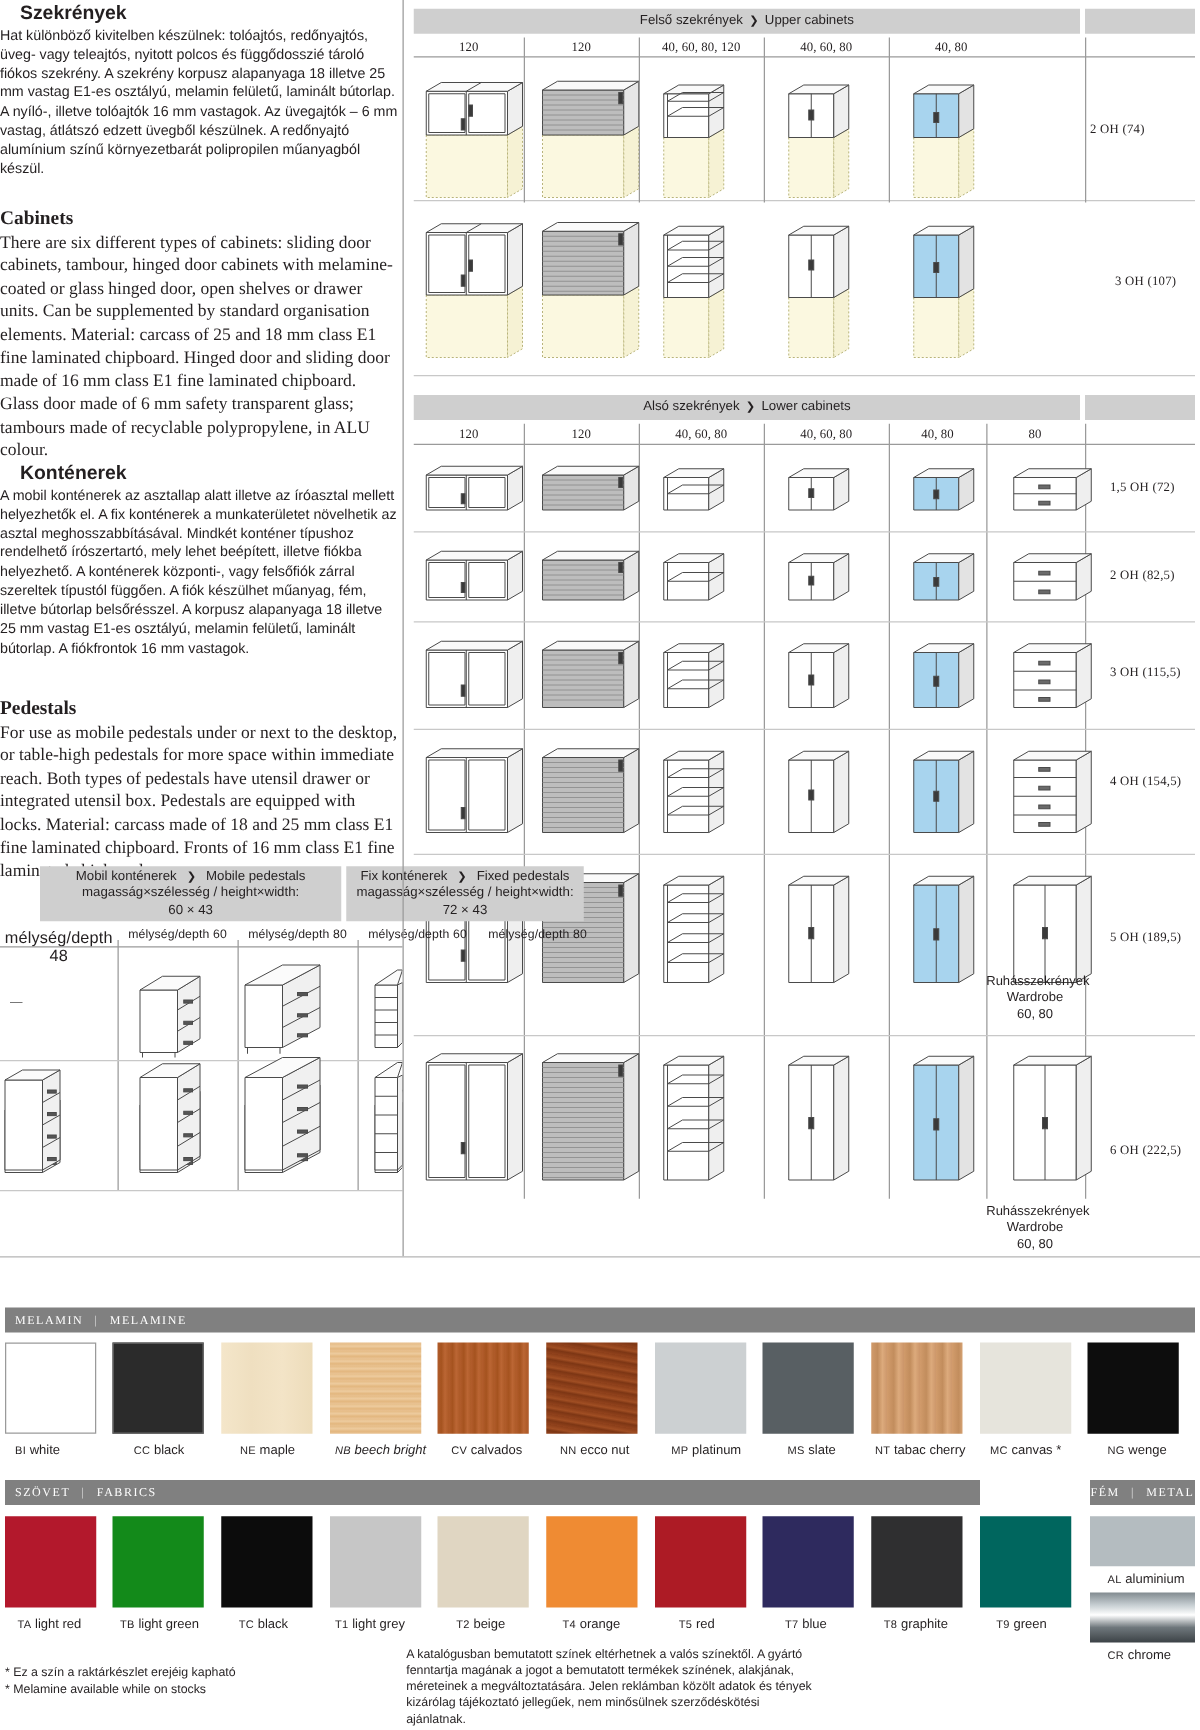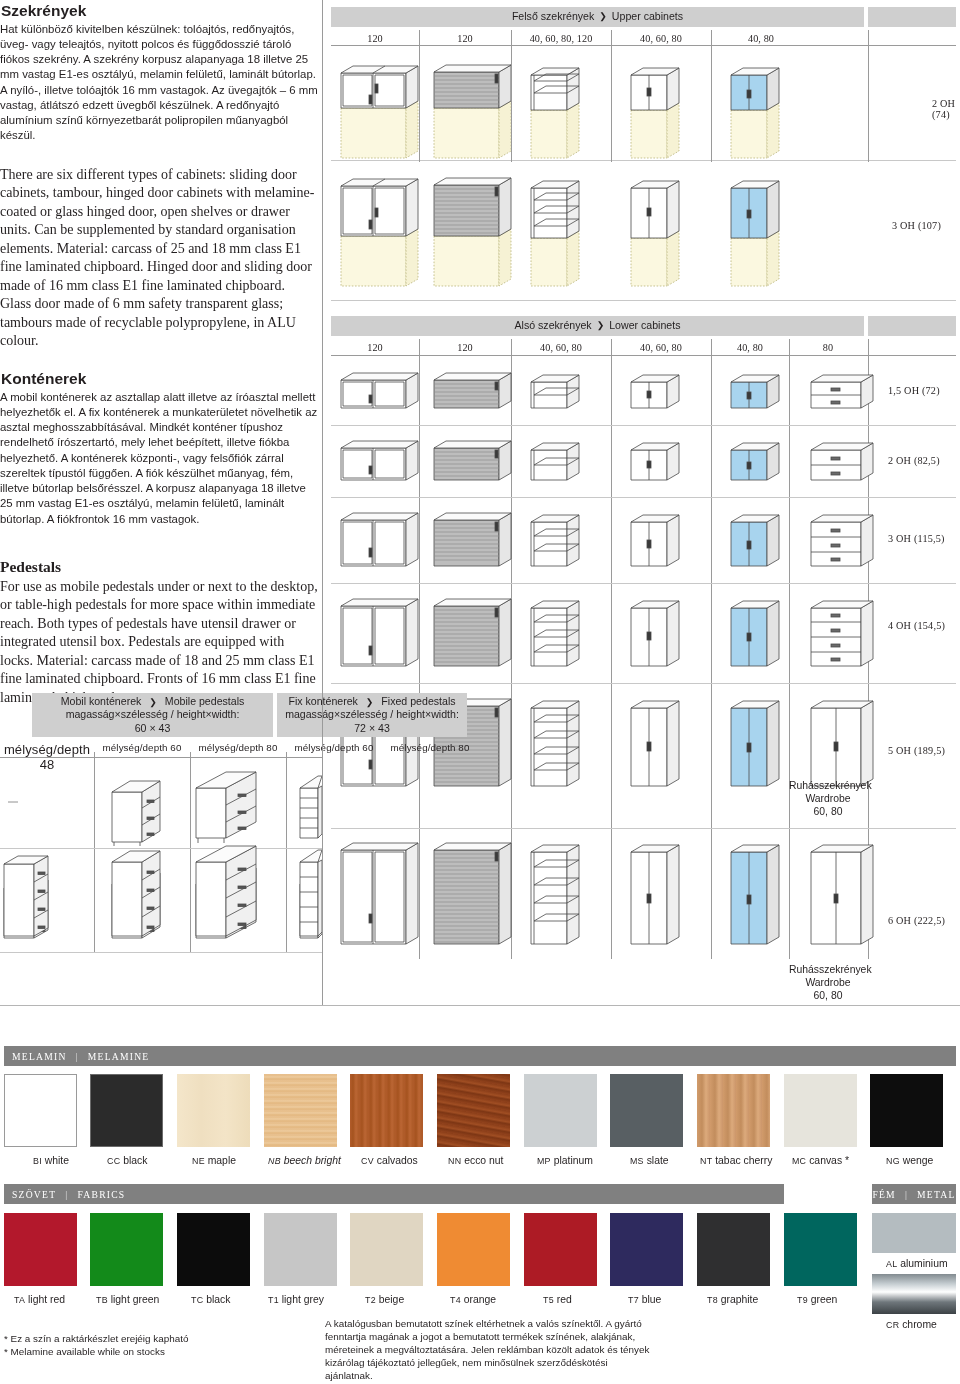--- a/index.html
+++ b/index.html
@@ -6,21 +6,21 @@
   body{
     width:960px;height:1384px;background:#fff;
     font-family:"Liberation Sans",sans-serif;
     color:#231f20;overflow:hidden;position:relative;
   }
   .page{position:relative;width:960px;height:1384px;}
 
   
   .textcol{position:absolute;left:0;top:0;width:322px;height:1005px;padding:0;}
   .blk{position:absolute;left:0;width:318px;}
-  .h-hu{font-size:15.5px;font-weight:bold;line-height:1.15;margin:0 0 2px 1px;
+  .h-hu{font-size:15.5px;font-weight:bold;line-height:1.15;margin:0 0 2px 16px;
         font-family:"Liberation Sans",sans-serif;}
   .p-hu{font-size:11.4px;line-height:1.335;margin:0;font-family:"Liberation Sans",sans-serif;
         text-align:left;}
   .h-en{font-size:15.5px;font-weight:bold;line-height:1.15;margin:0 0 2px 0;
         font-family:"Liberation Serif",serif;}
   .p-en{font-size:14px;line-height:1.32;margin:0;font-family:"Liberation Serif",serif;}
 
   
   .vrule{position:absolute;background:#9a9a9a;width:1px;}
   .hrule{position:absolute;background:#9a9a9a;height:1px;}
@@ -61,20 +61,21 @@
 <div class="page">
 
   <div class="textcol">
 
     <div class="blk" style="top:2px;">
       <h2 class="h-hu">Szekrények</h2>
       <p class="p-hu">Hat különböző kivitelben készülnek: tolóajtós, redőnyajtós, üveg- vagy teleajtós, nyitott polcos és függődosszié tároló fiókos szekrény. A szekrény korpusz alapanyaga 18 illetve 25 mm vastag E1-es osztályú, melamin felületű, laminált bútorlap. A nyíló-, illetve tolóajtók 16 mm vastagok. Az üvegajtók – 6 mm vastag, átlátszó edzett üvegből készülnek. A redőnyajtó alumínium színű környezetbarát polipropilen műanyagból készül.</p>
     </div>
 
     <div class="blk" style="top:166px;">
+      <h2 class="h-en">Cabinets</h2>
       <p class="p-en">There are six different types of cabinets: sliding door cabinets, tambour, hinged door cabinets with melamine-coated or glass hinged door, open shelves or drawer units. Can be supplemented by standard organisation elements. Material: carcass of 25 and 18 mm class E1 fine laminated chipboard. Hinged door and sliding door made of 16 mm class E1 fine laminated chipboard. Glass door made of 6 mm safety transparent glass; tambours made of recyclable polypropylene, in ALU colour.</p>
     </div>
 
     <div class="blk" style="top:370px;">
       <h2 class="h-hu">Konténerek</h2>
       <p class="p-hu">A mobil konténerek az asztallap alatt illetve az íróasztal mellett helyezhetők el. A fix konténerek a munkaterületet növelhetik az asztal meghosszabbításával. Mindkét konténer típushoz rendelhető írószertartó, mely lehet beépített, illetve fiókba helyezhető. A konténerek központi-, vagy felsőfiók zárral szereltek típustól függően. A fiók készülhet műanyag, fém, illetve bútorlap belsőrésszel. A korpusz alapanyaga 18 illetve 25 mm vastag E1-es osztályú, melamin felületű, laminált bútorlap. A fiókfrontok 16 mm vastagok.</p>
     </div>
 
     <div class="blk" style="top:558px;">
       <h2 class="h-en">Pedestals</h2>
@@ -168,21 +169,21 @@
     </g>
   </svg>
 
   <div class="hrule" style="left:331px;top:45px;width:625px;"></div>
   <div class="hrule light" style="left:331px;top:160px;width:625px;"></div>
   <div class="vrule" style="left:419px;top:30px;height:132px;"></div>
   <div class="vrule" style="left:511px;top:30px;height:132px;"></div>
   <div class="vrule" style="left:611px;top:30px;height:132px;"></div>
   <div class="vrule" style="left:711px;top:30px;height:132px;"></div>
   <div class="vrule" style="left:868px;top:30px;height:132px;"></div>
-  <div class="hlab" style="left:932px;top:98px;">2 OH (74)</div>
+  <div class="hlab" style="left:872px;top:98px;">2 OH (74)</div>
 
   <svg width="630" height="130" viewBox="0 0 630 130" style="position:absolute;left:331px;top:168px;">
     <g fill="none" stroke="#4a4a4a" stroke-width="0.8">
       <g>
         <path d="M10 68 L10 118 L75 118 L75 68 Z" fill="#fbf8e0" stroke="#b9b47a" stroke-dasharray="1.6 1.6"></path>
         <path d="M75 68 L87 61 L87 111 L75 118 Z" fill="#f6f2d4" stroke="#b9b47a" stroke-dasharray="1.6 1.6"></path>
         <path d="M10 68 L22 61 L87 61 L75 68 Z" fill="#fffdef" stroke="#b9b47a" stroke-dasharray="1.6 1.6"></path>
         <path d="M10 18 L10 68 L75 68 L75 18 Z" fill="#ffffff"></path>
         <path d="M75 18 L87 11 L87 61 L75 68 Z" fill="#efefef"></path>
         <path d="M10 18 L22 11 L87 11 L75 18 Z" fill="#fafafa"></path>
@@ -872,21 +873,21 @@
   <div class="swatch" style="left:697px;top:1074px;width:73px;height:73px;">
     <div class="chip" style="background:repeating-linear-gradient(90deg,#d19b6b 0px,#c28d5d 5px,#dcaa7c 9px,#cc966a 13px);"></div>
     </div>
   <div class="swatch" style="left:784px;top:1074px;width:73px;height:73px;">
     <div class="chip" style="background:#e6e4dc;"></div>
     </div>
   <div class="swatch" style="left:870px;top:1074px;width:73px;height:73px;">
     <div class="chip" style="background:#0d0d0d;"></div>
     </div>
 
-  <div class="swlabel" style="left:33px;top:1155px;">
+  <div class="swlabel" style="left:12px;top:1155px;">
     <span class="code">BI</span> <span>white</span></div>
   <div class="swlabel" style="left:107px;top:1155px;">
     <span class="code">CC</span> <span>black</span></div>
   <div class="swlabel" style="left:192px;top:1155px;">
     <span class="code">NE</span> <span>maple</span></div>
   <div class="swlabel" style="left:268px;top:1155px;font-style:italic;">
     <span class="code">NB</span> <span>beech bright</span></div>
   <div class="swlabel" style="left:361px;top:1155px;">
     <span class="code">CV</span> <span>calvados</span></div>
   <div class="swlabel" style="left:448px;top:1155px;">

